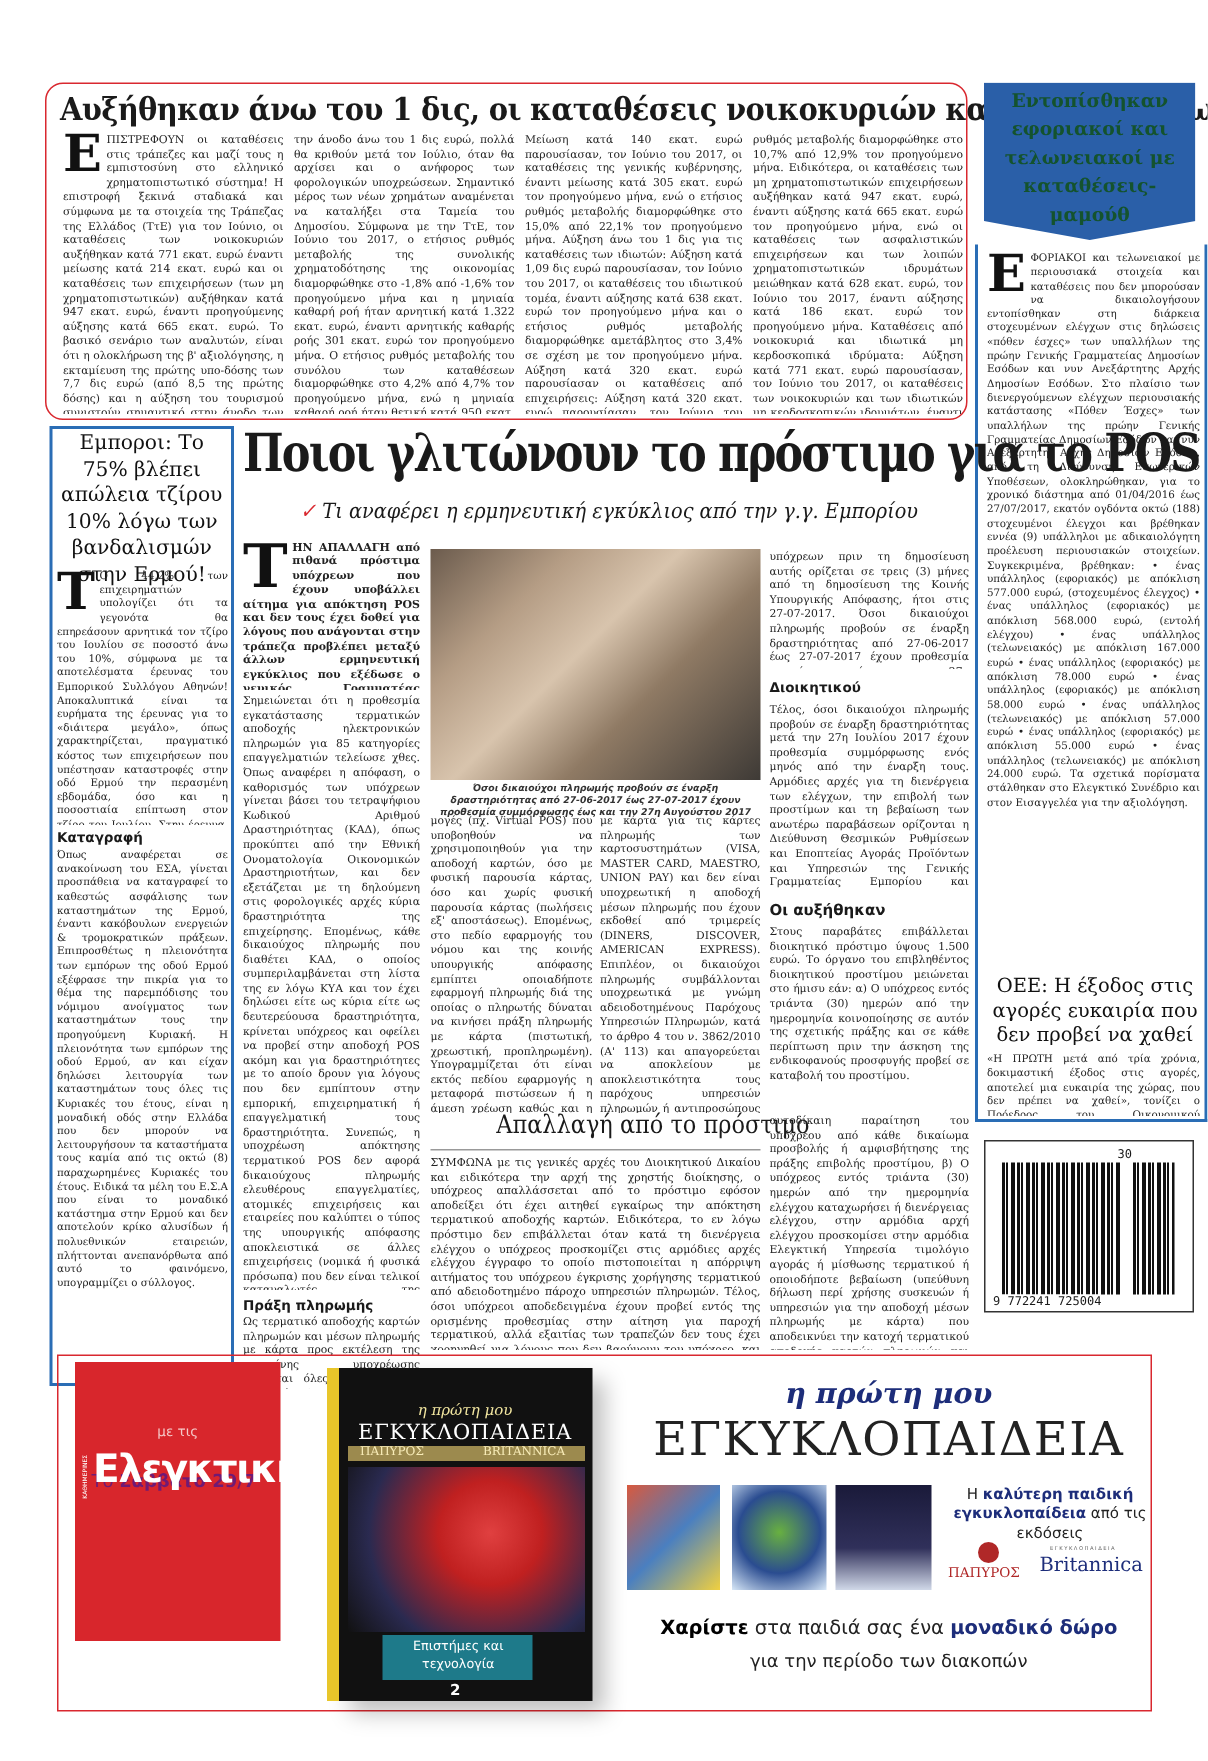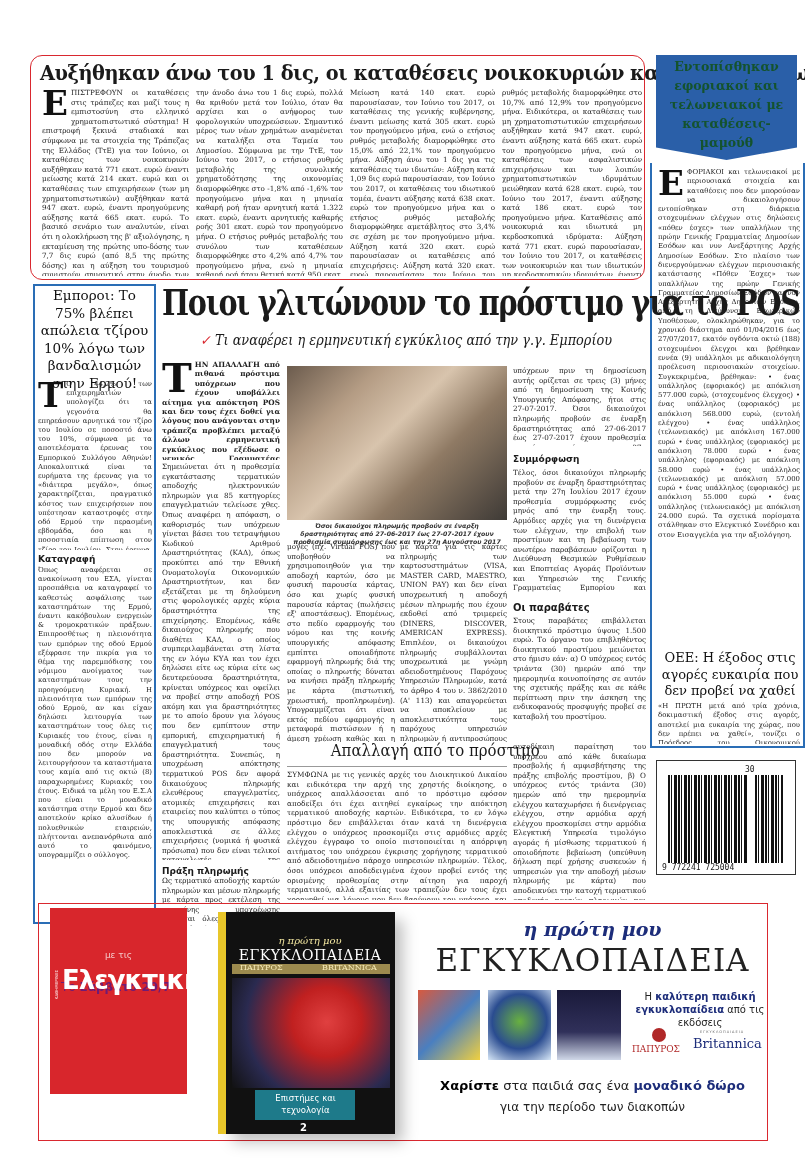--- a/index.html
+++ b/index.html
@@ -64,23 +64,23 @@
 <div class="col body-text" style="left:162px;top:462px;width:118px;height:398px;">Σημειώνεται ότι η προθεσμία εγκατάστασης τερματικών αποδοχής ηλεκτρονικών πληρωμών για 85 κατηγορίες επαγγελματιών τελείωσε χθες. Όπως αναφέρει η απόφαση, ο καθορισμός των υπόχρεων γίνεται βάσει του τετραψήφιου Κωδικού Αριθμού Δραστηριότητας (ΚΑΔ), όπως προκύπτει από την Εθνική Ονοματολογία Οικονομικών Δραστηριοτήτων, και δεν εξετάζεται με τη δηλούμενη στις φορολογικές αρχές κύρια δραστηριότητα της επιχείρησης. Επομένως, κάθε δικαιούχος πληρωμής που διαθέτει ΚΑΔ, ο οποίος συμπεριλαμβάνεται στη λίστα της εν λόγω ΚΥΑ και τον έχει δηλώσει είτε ως κύρια είτε ως δευτερεύουσα δραστηριότητα, κρίνεται υπόχρεος και οφείλει να προβεί στην αποδοχή POS ακόμη και για δραστηριότητες με το αποίο δρουν για λόγους που δεν εμπίπτουν στην εμπορική, επιχειρηματική ή επαγγελματική τους δραστηριότητα. Συνεπώς, η υποχρέωση απόκτησης τερματικού POS δεν αφορά δικαιούχους πληρωμής ελευθέρους επαγγελματίες, ατομικές επιχειρήσεις και εταιρείες που καλύπτει ο τύπος της υπουργικής απόφασης αποκλειστικά σε άλλες επιχειρήσεις (νομικά ή φυσικά πρόσωπα) που δεν είναι τελικοί καταναλωτές της επιχειρηματικής τους δραστηριότητας (B2B συναλλαγές), ακόμη και αν εν λόγω δικαιούχοι πληρωμής διαθέτουν ΚΑΔ που περιλαμβάνεται στη λίστα της με αρ. 45231/20.4.2017 ΚΥΑ.</div>
 <div class="abs subhead" style="left:162px;top:862px;">Πράξη πληρωμής</div>
 <div class="col body-text" style="left:162px;top:876px;width:118px;height:50px;">Ως τερματικό αποδοχής καρτών πληρωμών και μέσων πληρωμής με κάρτα προς εκτέλεση της ορισμένης υποχρέωσης νοούνται όλες οι διαθέσιμες συσκευές (πχ. αυτόματο και ενσύρματο τερματικό POS, mobile POS), μέθοδοι και εφαρ-</div>
 
 <div class="abs ph" style="left:287px;top:366px;width:220px;height:154px;"></div>
 <div class="abs" style="left:287px;top:522px;width:220px;font-family:'DejaVu Sans',sans-serif;font-style:italic;font-weight:bold;font-size:6.2px;line-height:8px;text-align:center;color:#333;">Όσοι δικαιούχοι πληρωμής προβούν σε έναρξη δραστηριότητας από 27-06-2017 έως 27-07-2017 έχουν προθεσμία συμμόρφωσης έως και την 27η Αυγούστου 2017</div>
 
 <div class="col body-text" style="left:287px;top:542px;width:108px;height:200px;">μογές (πχ. Virtual POS) που υποβοηθούν να χρησιμοποιηθούν για την αποδοχή καρτών, όσο με φυσική παρουσία κάρτας, όσο και χωρίς φυσική παρουσία κάρτας (πωλήσεις εξ' αποστάσεως). Επομένως, στο πεδίο εφαρμογής του νόμου και της κοινής υπουργικής απόφασης εμπίπτει οποιαδήποτε εφαρμογή πληρωμής διά της οποίας ο πληρωτής δύναται να κινήσει πράξη πληρωμής με κάρτα (πιστωτική, χρεωστική, προπληρωμένη). Υπογραμμίζεται ότι είναι εκτός πεδίου εφαρμογής η μεταφορά πιστώσεων ή η άμεση χρέωση καθώς και η πληρωμή μέσω εναλλακτικών καναλιών εξυπηρέτησης (πχ. e-banking). Οι δικαιούχοι πληρωμής οφείλουν να προσφέρουν στους καταναλωτές τη δυνατότητα πληρωμής</div>
 <div class="col body-text" style="left:400px;top:542px;width:107px;height:200px;">με κάρτα για τις κάρτες πληρωμής των καρτοσυστημάτων (VISA, MASTER CARD, MAESTRO, UNION PAY) και δεν είναι υποχρεωτική η αποδοχή μέσων πληρωμής που έχουν εκδοθεί από τριμερείς (DINERS, DISCOVER, AMERICAN EXPRESS). Επιπλέον, οι δικαιούχοι πληρωμής συμβάλλονται υποχρεωτικά με γνώμη αδειοδοτημένους Παρόχους Υπηρεσιών Πληρωμών, κατά το άρθρο 4 του ν. 3862/2010 (Α' 113) και απαγορεύεται να αποκλείουν με αποκλειστικότητα τους παρόχους υπηρεσιών πληρωμών ή αντιπροσώπους αυτών. Η προθεσμία συμμόρφωσης στην ανωτέρω Απόφαση για τους δικαιούχους πληρωμής που προβούν σε έναρξη δραστηριότητας από 27-06-2017 έως 27-07-2017 έχουν προθεσμία συμμόρφωσης έως και την 27η Αυγούστου 2017.</div>
 <div class="col body-text" style="left:513px;top:366px;width:133px;height:80px;">υπόχρεων πριν τη δημοσίευση αυτής ορίζεται σε τρεις (3) μήνες από τη δημοσίευση της Κοινής Υπουργικής Απόφασης, ήτοι στις 27-07-2017. Όσοι δικαιούχοι πληρωμής προβούν σε έναρξη δραστηριότητας από 27-06-2017 έως 27-07-2017 έχουν προθεσμία συμμόρφωσης έως και την 27η Αυγούστου 2017.</div>
-<div class="abs subhead" style="left:513px;top:450px;">Συμμόρφωση</div>
+<div class="abs subhead" style="left:513px;top:450px;">Διοικητικού</div>
 <div class="col body-text" style="left:513px;top:468px;width:133px;height:126px;">Τέλος, όσοι δικαιούχοι πληρωμής προβούν σε έναρξη δραστηριότητας μετά την 27η Ιουλίου 2017 έχουν προθεσμία συμμόρφωσης ενός μηνός από την έναρξη τους. Αρμόδιες αρχές για τη διενέργεια των ελέγχων, την επιβολή των προστίμων και τη βεβαίωση των ανωτέρω παραβάσεων ορίζονται η Διεύθυνση Θεσμικών Ρυθμίσεων και Εποπτείας Αγοράς Προϊόντων και Υπηρεσιών της Γενικής Γραμματείας Εμπορίου και Προστασίας Καταναλωτή και οι Διευθύνσεις Ανάπτυξης των Περιφερειακών Ενοτήτων της χώρας.</div>
-<div class="abs subhead" style="left:513px;top:598px;font-size:10px;">Οι παραβάτες</div>
+<div class="abs subhead" style="left:513px;top:598px;font-size:10px;">Οι αυξήθηκαν</div>
 <div class="col body-text" style="left:513px;top:616px;width:133px;height:122px;">Στους παραβάτες επιβάλλεται διοικητικό πρόστιμο ύψους 1.500 ευρώ. Το όργανο του επιβληθέντος διοικητικού προστίμου μειώνεται στο ήμισυ εάν: α) Ο υπόχρεος εντός τριάντα (30) ημερών από την ημερομηνία κοινοποίησης σε αυτόν της σχετικής πράξης και σε κάθε περίπτωση πριν την άσκηση της ενδικοφανούς προσφυγής προβεί σε καταβολή του προστίμου.</div>
 
 <div class="abs" style="left:320px;top:740px;width:180px;font-family:'DejaVu Serif',serif;font-size:17px;text-align:center;white-space:nowrap;transform:scaleX(0.88);transform-origin:center top;">Απαλλαγή από το πρόστιμο</div>
 <div class="abs" style="left:287px;top:766px;width:220px;border-top:1px solid #999;"></div>
 <div class="col body-text" style="left:287px;top:770px;width:220px;height:130px;font-size:7.3px;">ΣΥΜΦΩΝΑ με τις γενικές αρχές του Διοικητικού Δικαίου και ειδικότερα την αρχή της χρηστής διοίκησης, ο υπόχρεος απαλλάσσεται από το πρόστιμο εφόσον αποδείξει ότι έχει αιτηθεί εγκαίρως την απόκτηση τερματικού αποδοχής καρτών. Ειδικότερα, το εν λόγω πρόστιμο δεν επιβάλλεται όταν κατά τη διενέργεια ελέγχου ο υπόχρεος προσκομίζει στις αρμόδιες αρχές ελέγχου έγγραφο το οποίο πιστοποιείται η απόρριψη αιτήματος του υπόχρεου έγκρισης χορήγησης τερματικού από αδειοδοτημένο πάροχο υπηρεσιών πληρωμών. Τέλος, όσοι υπόχρεοι αποδεδειγμένα έχουν προβεί εντός της ορισμένης προθεσμίας στην αίτηση για παροχή τερματικού, αλλά εξαιτίας των τραπεζών δεν τους έχει χορηγηθεί για λόγους που δεν βαρύνουν τον υπόχρεο, και το αποδεικνύουν εγγράφως, απαλλάσσονται της επιβολής προστίμου.</div>
 <div class="col body-text" style="left:513px;top:742px;width:133px;height:158px;">αυτοδίκαιη παραίτηση του υπόχρεου από κάθε δικαίωμα προσβολής ή αμφισβήτησης της πράξης επιβολής προστίμου, β) Ο υπόχρεος εντός τριάντα (30) ημερών από την ημερομηνία ελέγχου καταχωρήσει ή διενέργειας ελέγχου, στην αρμόδια αρχή ελέγχου προσκομίσει στην αρμόδια Ελεγκτική Υπηρεσία τιμολόγιο αγοράς ή μίσθωσης τερματικού ή οποιοδήποτε βεβαίωση (υπεύθυνη δήλωση περί χρήσης συσκευών ή υπηρεσιών για την αποδοχή μέσων πληρωμής με κάρτα) που αποδεικνύει την κατοχή τερματικού αποδοχής καρτών πληρωμών και μέσων πληρωμής με κάρτα.</div>
 
 <div class="abs" style="left:38px;top:903px;width:730px;height:238px;border:1.5px solid #d9282f;"></div>
 <div class="abs" style="left:50px;top:908px;width:137px;height:186px;background:#d8262c;"></div>
 <div class="abs" style="left:50px;top:980px;width:132px;text-align:center;color:#701a75;font-family:'DejaVu Sans',sans-serif;font-size:12px;">

